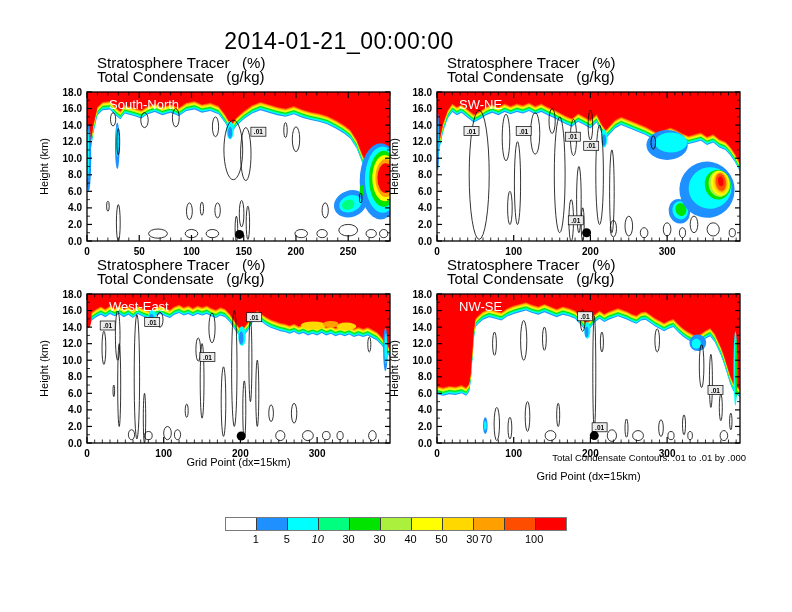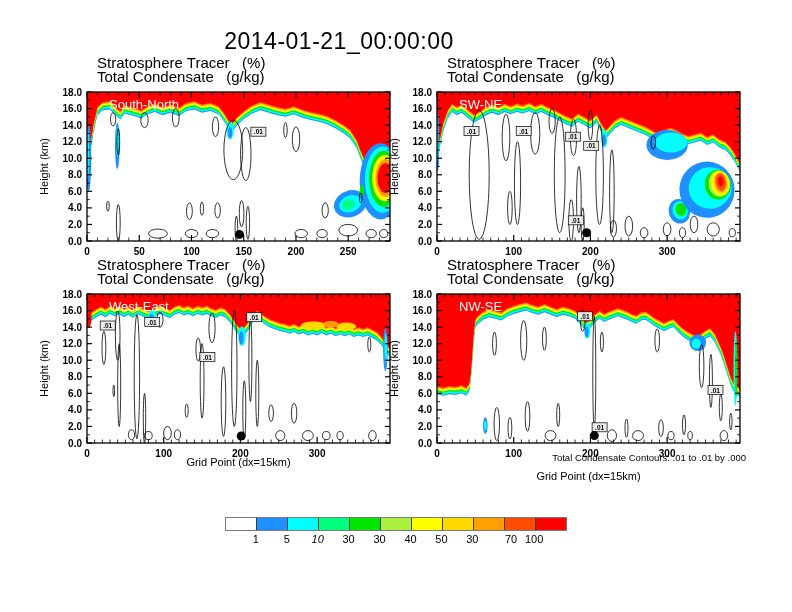--- a/index.html
+++ b/index.html
@@ -881,15 +881,15 @@
   </div>
 <div id="colorbar-labels" class="abs">
     <span style="left: 13.9px;">1</span>
     <span style="left: 44.8px;">5</span>
     <span style="left: 75.7px; font-style: italic;">10</span>
     <span style="left: 106.6px;">30</span>
     <span style="left: 137.5px; text-align: center;">30</span>
     <span style="left: 168.5px;">40</span>
     <span style="left: 199.4px;">50</span>
     <span style="left: 230.3px;">30</span>
-    <span style="left: 269px;">70</span>
+    <span style="left: 244px;">70</span>
     <span style="left: 292.1px;">100</span>
   </div>
 
 </body></html>

